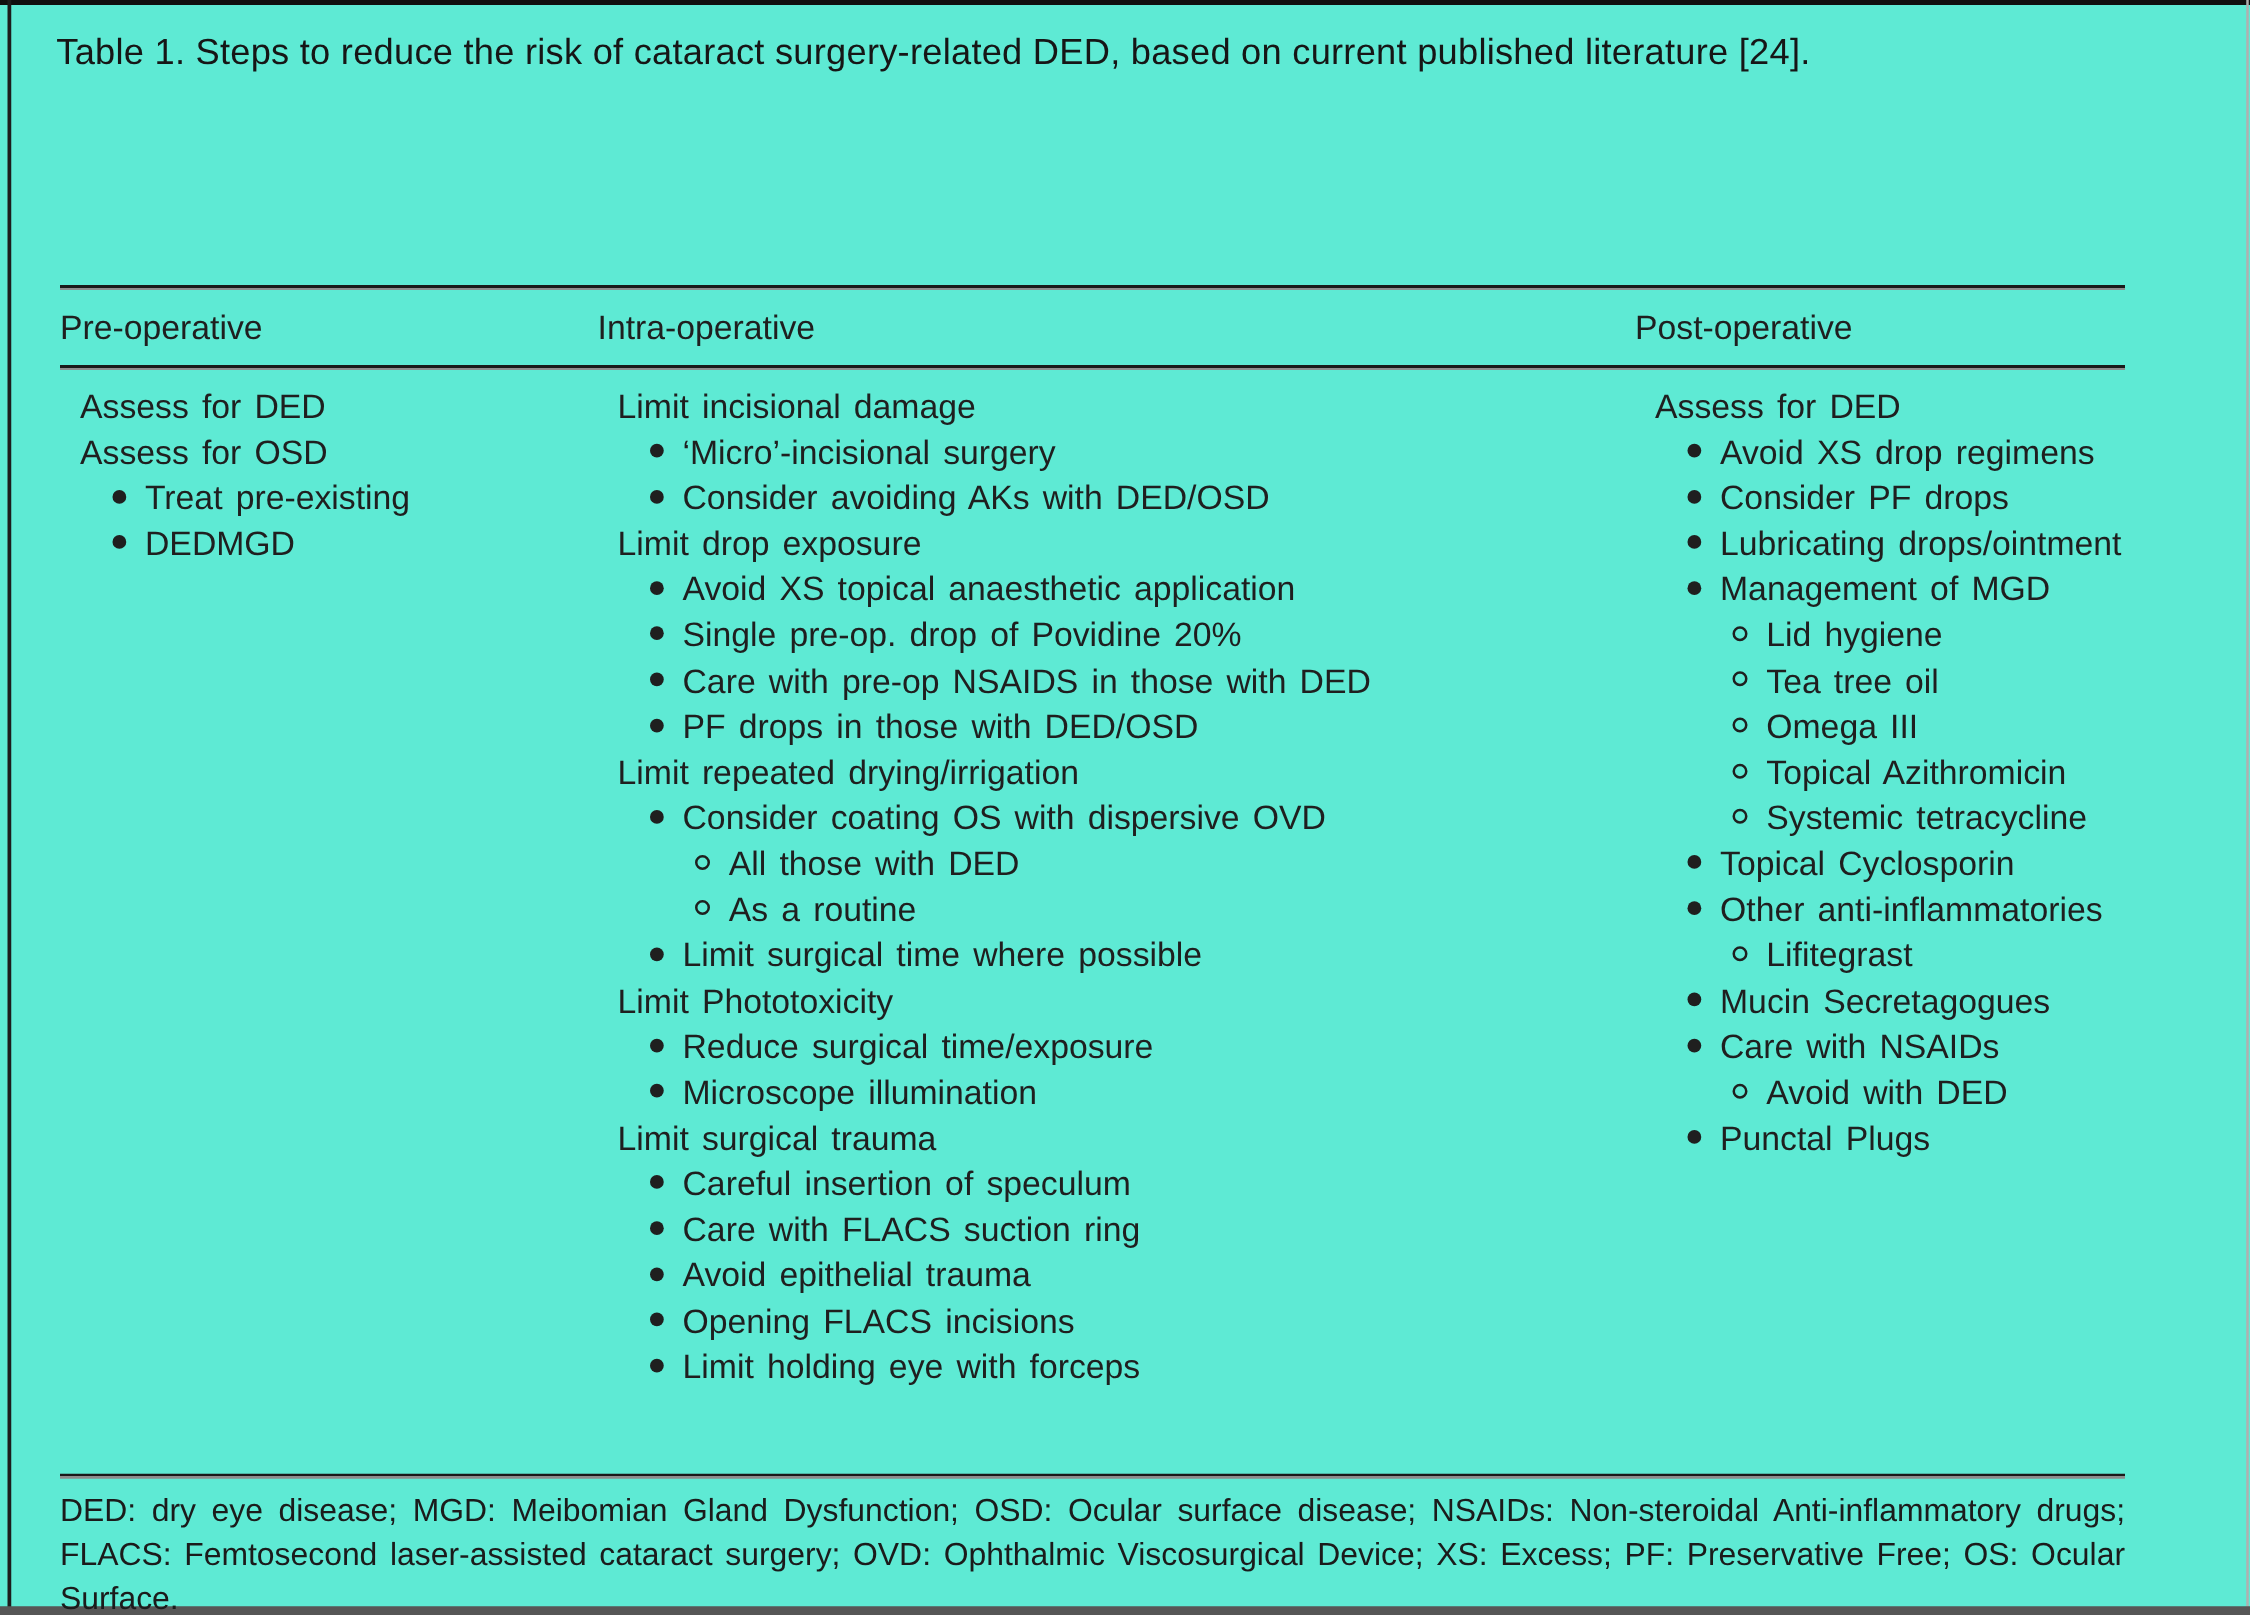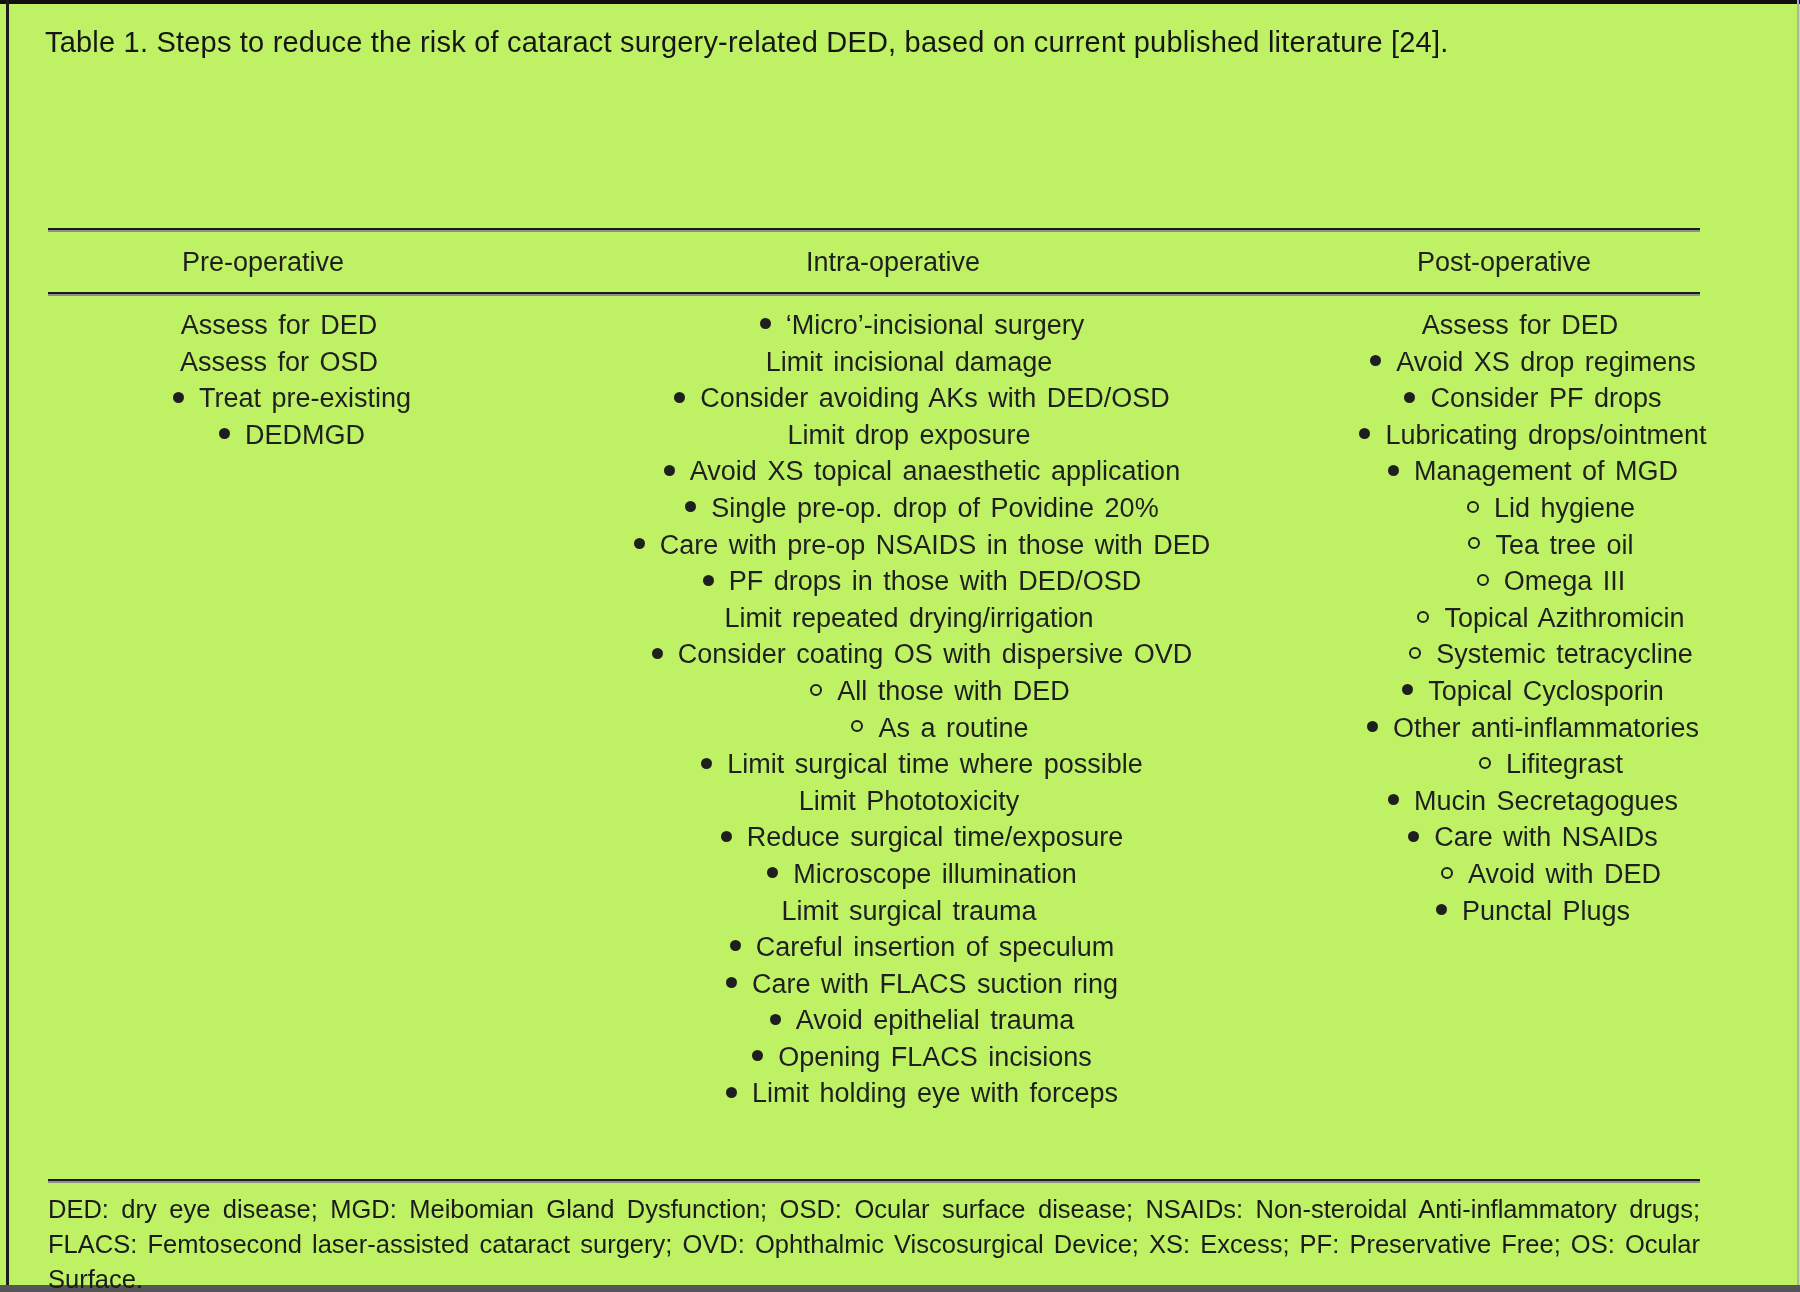--- a/index.html
+++ b/index.html
@@ -1,20 +1,20 @@
 <!DOCTYPE html>
 <html><head>
 <meta charset="utf-8">
 <style>
   html, body { margin: 0; padding: 0; background: #ffffff; }
   .page {
     position: relative;
     width: 1800px;
     height: 1292px;
-    background: #bef264;
+    background: #5eead4;
     font-family: "Liberation Sans", sans-serif;
     color: #1f1f1f;
     overflow: hidden;
   }
   
   .frame-top    { position: absolute; left: 0; top: 0; width: 100%; height: 4px; background: #101010; }
   .frame-left   { position: absolute; left: 6px; top: 0; width: 3px; height: 100%; background: #1c1c1c; }
   .frame-right  { position: absolute; right: 1px; top: 0; width: 2px; height: 100%; background: #b0b0b0; }
   .frame-bottom { position: absolute; left: 0; bottom: 0; width: 100%; height: 7px; background: #565656; }
 
@@ -26,21 +26,20 @@
     font-size: 29px;
     letter-spacing: 0.2px;
     color: #161616;
   }
 
   .table {
     position: absolute;
     left: 48px;
     top: 228px;
     width: 1652px;
-    text-align: center;
   }
   .rule {
     height: 4px;
     background: linear-gradient(to bottom, #1a1a1a 0 55%, #8d8d8d 55% 100%);
   }
   .header-row {
     display: grid;
     grid-template-columns: 430px 830px 392px;
     padding: 15px 0 14px 0;
     font-size: 27px;
@@ -112,22 +111,22 @@
     </div>
     <div class="rule"></div>
     <div class="body-row">
       <div class="col">
           <div class="row level0"><span>Assess for DED</span></div>
           <div class="row level0"><span>Assess for OSD</span></div>
           <div class="row level1"><span class="bullet"></span><span>Treat pre-existing</span></div>
           <div class="row level1"><span class="bullet"></span><span>DEDMGD</span></div>
         </div>
       <div class="col">
+          <div class="row level0"><span>Limit incisional damage</span></div>
           <div class="row level1"><span class="bullet"></span><span>‘Micro’-incisional surgery</span></div>
-          <div class="row level0"><span>Limit incisional damage</span></div>
           <div class="row level1"><span class="bullet"></span><span>Consider avoiding AKs with DED/OSD</span></div>
           <div class="row level0"><span>Limit drop exposure</span></div>
           <div class="row level1"><span class="bullet"></span><span>Avoid XS topical anaesthetic application</span></div>
           <div class="row level1"><span class="bullet"></span><span>Single pre-op. drop of Povidine 20%</span></div>
           <div class="row level1"><span class="bullet"></span><span>Care with pre-op NSAIDS in those with DED</span></div>
           <div class="row level1"><span class="bullet"></span><span>PF drops in those with DED/OSD</span></div>
           <div class="row level0"><span>Limit repeated drying/irrigation</span></div>
           <div class="row level1"><span class="bullet"></span><span>Consider coating OS with dispersive OVD</span></div>
           <div class="row level2"><span class="bullet open"></span><span>All those with DED</span></div>
           <div class="row level2"><span class="bullet open"></span><span>As a routine</span></div>

